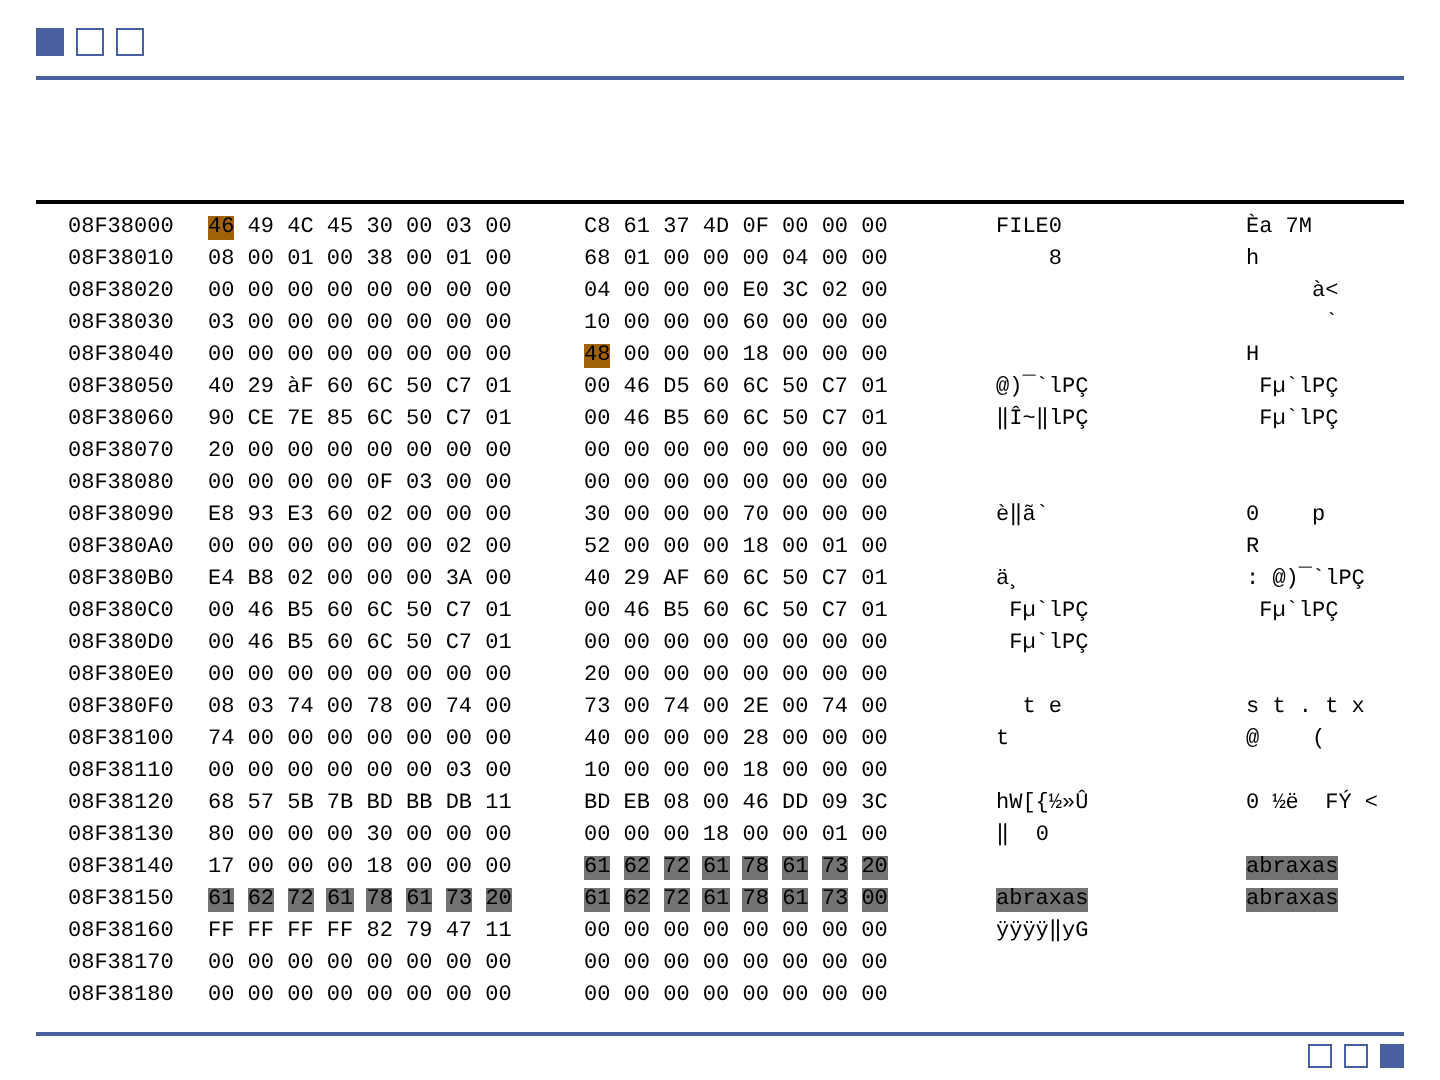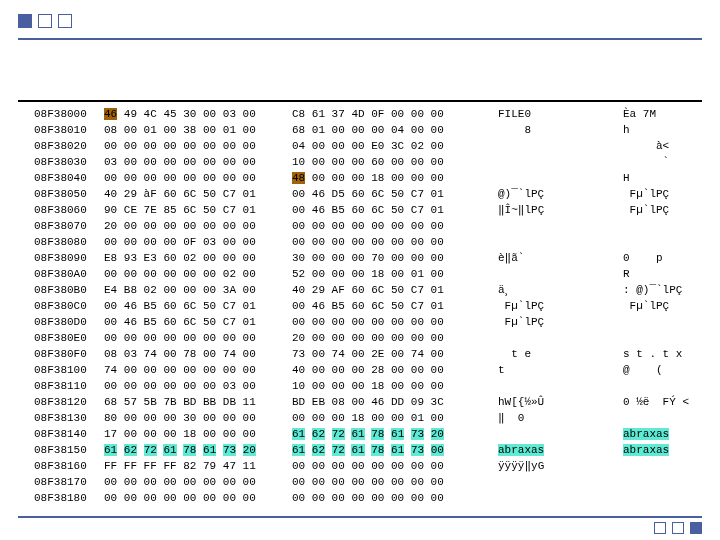--- a/index.html
+++ b/index.html
@@ -69,21 +69,21 @@
     color: #000;
     margin-left: 16px;
   }
   .hexrow { display: flex; }
   .col-off { width: 70px; }
   .col-hexL { width: 188px; }
   .col-hexR { width: 206px; }
   .col-ascL { width: 105px; }
   .col-ascR { flex: 1; padding-left: 20px; }
   .hl-sz   { background: #a16207; }
-  .hl-name { background: #5eead4; }
+  .hl-name { background: #737373; }
   .callout {
     position: absolute;
     left: 190px;
     top: 330px;
     font-size: 30px;
     color: #000;
     line-height: 36px;
     background: transparent;
   }
   .rule-bottom {

